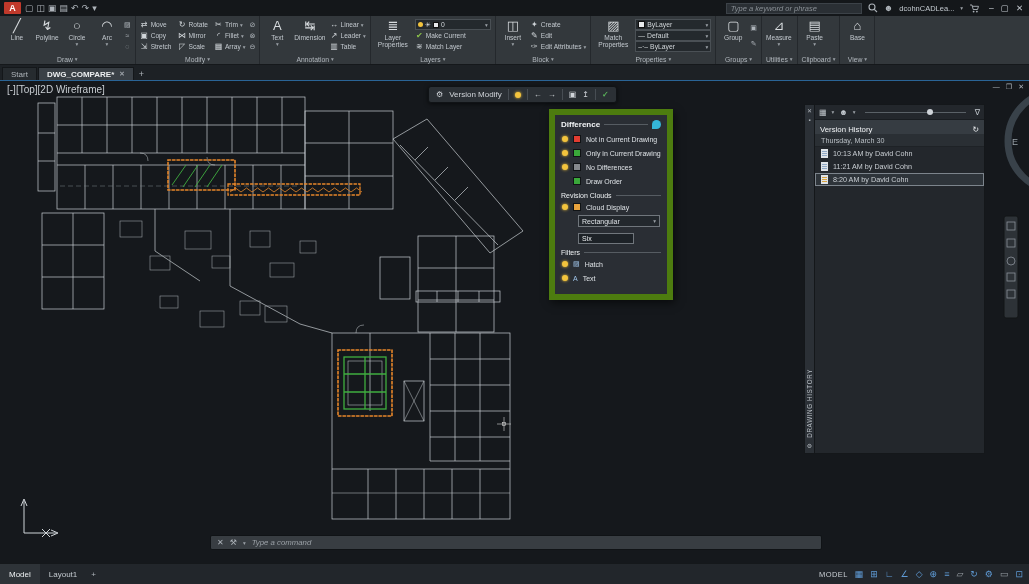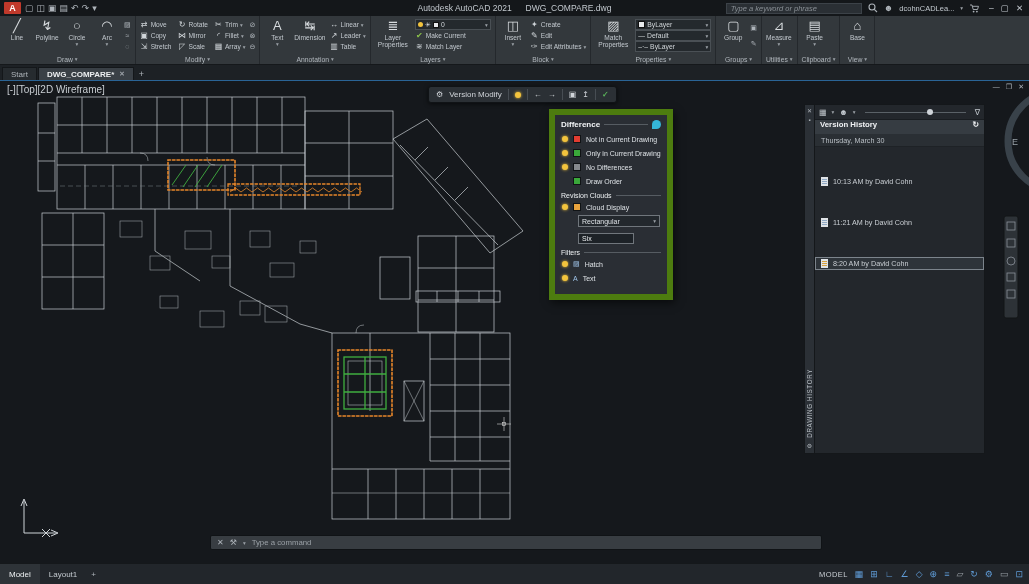--- a/index.html
+++ b/index.html
@@ -79,31 +79,31 @@
 
   
   .vh{position:absolute;left:804px;top:23px;width:181px;height:350px;z-index:6;display:flex;}
   .vhstrip{width:11px;background:#2b3036;border:1px solid #14171a;display:flex;flex-direction:column;align-items:center;padding:2px 0;color:#aeb4ba;}
   .vhstrip .sic{font-size:6px;line-height:9px;}
   .vtext{writing-mode:vertical-rl;transform:rotate(180deg);font-size:6.3px;letter-spacing:.6px;color:#b9bfc5;margin-top:auto;margin-bottom:4px;white-space:nowrap;}
   .vhpanel{flex:1;background:#23272c;border:1px solid #14171a;border-left:none;display:flex;flex-direction:column;}
   .vhtb{height:15px;display:flex;align-items:center;gap:5px;padding:0 4px;border-bottom:1px solid #191d21;font-size:8px;color:#c3c9cf;}
   .slider{flex:1;height:1px;background:#5a6167;position:relative;margin:0 4px;}
   .knob{position:absolute;left:62%;top:-2.5px;width:6px;height:6px;border-radius:50%;background:#cfd4d9;}
-  .vhtitle{height:14px;background:#363c42;color:#f0f2f4;font-size:7.8px;font-weight:bold;display:flex;align-items:flex-start;justify-content:space-between;padding:0 5px;}
+  .vhtitle{height:14px;background:#363c42;color:#f0f2f4;font-size:7.8px;font-weight:normal;display:flex;align-items:flex-end;justify-content:space-between;padding:0 5px;}
   .vhdate{height:13px;background:#2a2f34;color:#b9bfc5;font-size:7.2px;display:flex;align-items:center;padding:0 6px;border-bottom:1px solid #1e2226;}
-  .vhitem{height:13px;display:flex;align-items:center;gap:5px;padding:0 6px;font-size:7.2px;color:#c9ced3;margin-top:28px;}
+  .vhitem{height:13px;display:flex;align-items:center;gap:5px;padding:0 6px;font-size:7.2px;color:#c9ced3;}
   .vhitem.selected{background:#2e343a;outline:1px solid #7c848c;outline-offset:-1px;}
   .pg{width:7px;height:9px;background:#dfe3e7;position:relative;flex:0 0 7px;}
   .pg:after{content:"";position:absolute;left:1px;top:2px;width:5px;height:1px;background:#8fa8c4;box-shadow:0 2px 0 #8fa8c4,0 4px 0 #8fa8c4;}
   .pg.yl:after{background:#d8a23e;box-shadow:0 2px 0 #d8a23e,0 4px 0 #d8a23e;}
 
   
   .cmdbar{position:absolute;left:210px;top:454px;width:612px;height:15px;z-index:5;background:rgba(58,63,69,.95);border:1px solid #101316;border-radius:2px;display:flex;align-items:center;gap:6px;padding:0 6px;font-size:8px;color:#aeb4ba;}
-  .cmdtxt{color:#9aa0a6;font-size:7.8px;}
+  .cmdtxt{font-style:italic;color:#9aa0a6;font-size:7.8px;}
 
   
   .statusbar{height:21px;background:#22262b;border-top:1px solid #15181b;display:flex;align-items:center;font-size:8px;flex:0 0 21px;}
   .sbtab{padding:0 9px;height:100%;display:flex;align-items:center;color:#c3c9cf;}
   .sbtab.active{background:#2e3338;color:#eef1f3;}
   .sbadd{padding:0 5px;color:#aeb4ba;}
   .sbspace{flex:1;}
   .sbright{display:flex;align-items:center;gap:7px;padding-right:6px;}
   .sbmode{font-size:7.5px;color:#c9ced3;letter-spacing:.4px;}
   .sbic{font-size:9px;color:#5f9bd6;line-height:10px;}
@@ -117,24 +117,20 @@
   <div class="titlebar">
     <div class="logo">A</div>
     <div class="qat">
       <span>▢</span>
       <span>◫</span>
       <span>▣</span>
       <span>▤</span>
       <span>↶</span>
       <span>↷</span>
       <span>▾</span>
-    </div>
-    <div class="tcenter">
-      <span>Autodesk AutoCAD 2021</span>
-      <span>DWG_COMPARE.dwg</span>
     </div>
     <div class="tright">
       <input class="searchbox" placeholder="Type a keyword or phrase" style="">
       <span class="tic">
         <svg width="10" height="10" viewBox="0 0 10 10">
             <circle cx="4" cy="4" r="3" fill="none" stroke="#aeb4ba" stroke-width="1.1"></circle>
             <line x1="6.3" y1="6.3" x2="9" y2="9" stroke="#aeb4ba" stroke-width="1.1"></line>
           </svg>
       </span>
       <span class="tic">☻</span>

